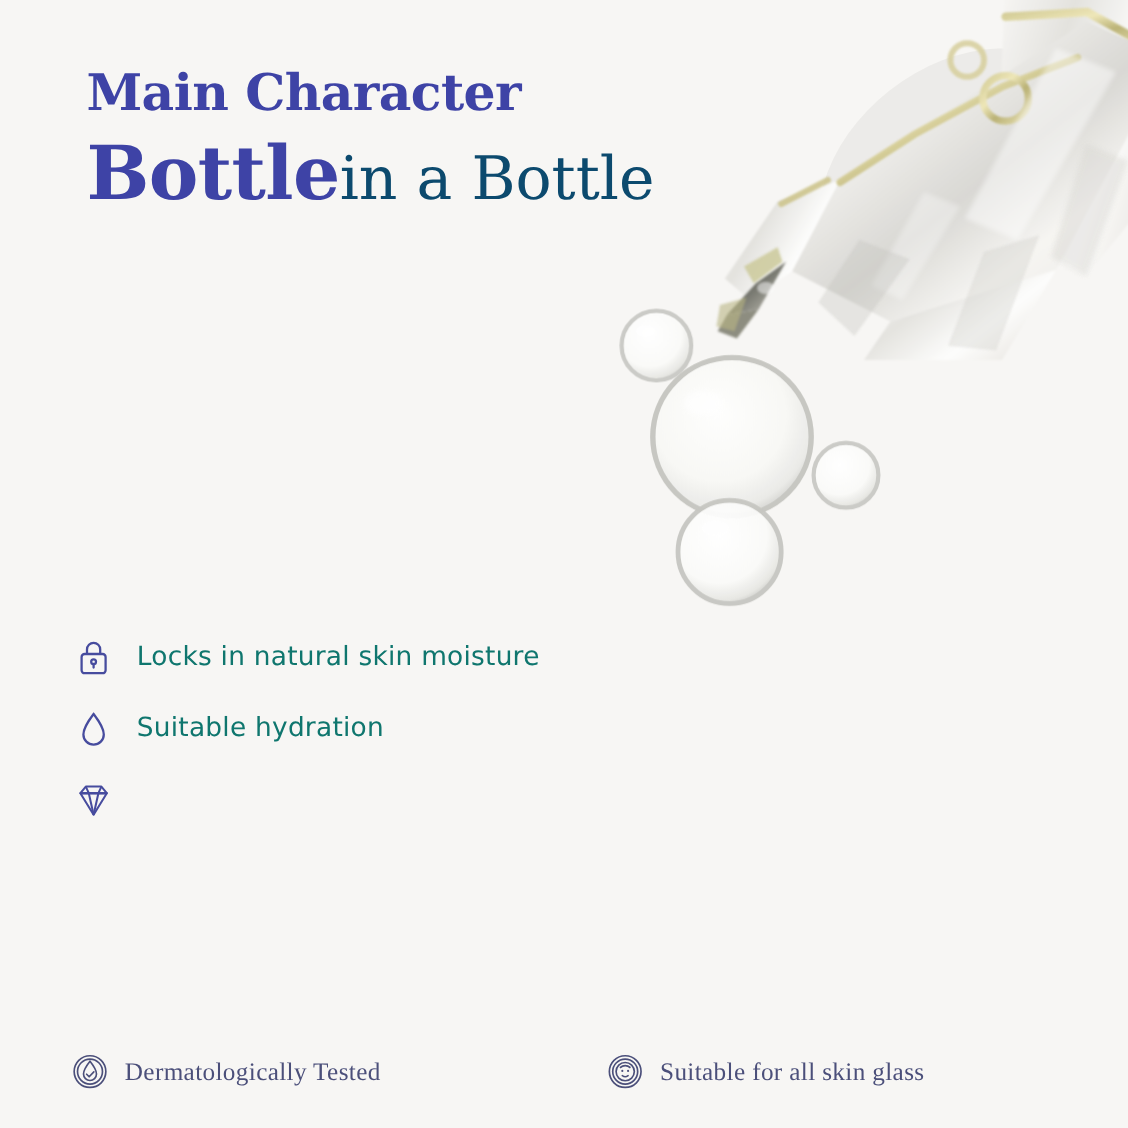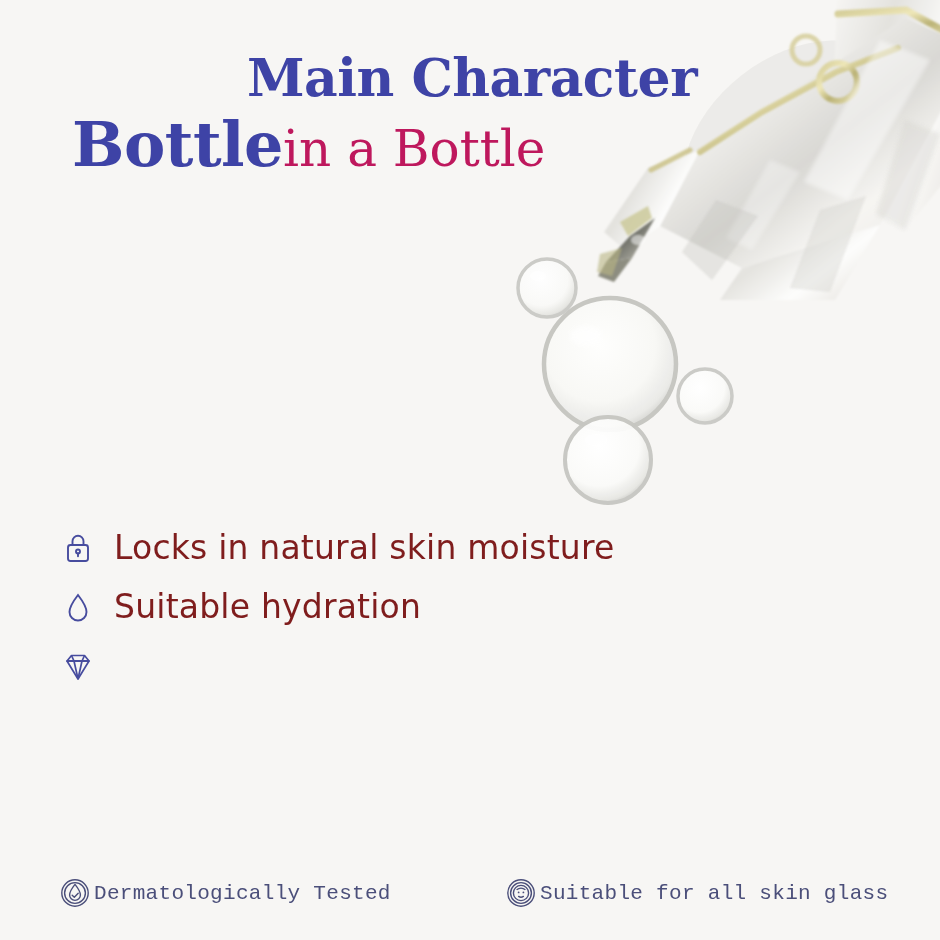--- a/index.html
+++ b/index.html
@@ -43,33 +43,32 @@
     width: 800px;
   }
   .headline-line {
     font-family: "DejaVu Serif", "Liberation Serif", serif;
     font-weight: bold;
     color: #3e43a6;
     letter-spacing: -0.5px;
     white-space: nowrap;
   }
   .headline-line1 {
-    font-size: 52px;
+    font-size: 42px;
     line-height: 64px;
-    text-align: center;
   }
   .headline-line2 {
     font-size: 62px;
     line-height: 70px;
   }
   .headline-accent {
     font-family: "DejaVu Serif", "Liberation Serif", serif;
     font-weight: normal;
     font-size: 50px;
-    color: #be185d;
+    color: #0c4a6e;
     letter-spacing: 0px;
   }
 
   
   .benefits {
     position: absolute;
     left: 56px;
     top: 518px;
     width: 800px;
   }
@@ -85,22 +84,22 @@
     display: flex;
     align-items: center;
     justify-content: center;
     color: #474c9e;
   }
   .benefit-icon svg {
     display: block;
   }
   .benefit-label {
     font-family: "DejaVu Sans", "Liberation Sans", sans-serif;
-    font-size: 33px;
-    color: #7f1d1d;
+    font-size: 22px;
+    color: #0f766e;
     letter-spacing: 0.2px;
     margin-left: 14px;
     white-space: nowrap;
   }
 
   
   .footer {
     position: absolute;
     left: 56px;
     bottom: 28px;
@@ -117,25 +116,25 @@
     width: 38px;
     height: 38px;
     flex: 0 0 38px;
     display: flex;
     align-items: center;
     justify-content: center;
     color: #4b4f7a;
   }
   .badge-icon svg { display: block; }
   .badge-label {
-    font-family: Liberation Mono, monospace;
+    font-family: Liberation Serif, serif;
     font-size: 21px;
     color: #4b4f7a;
     letter-spacing: 0.3px;
-    margin-left: 0;
+    margin-left: 10px;
     white-space: nowrap;
   }
 </style>
 </head>
 <body>
 
 <div class="poster">
 
   <div class="photo-layer">
     <svg class="photo-svg" viewBox="0 0 940 940" xmlns="http://www.w3.org/2000/svg">

